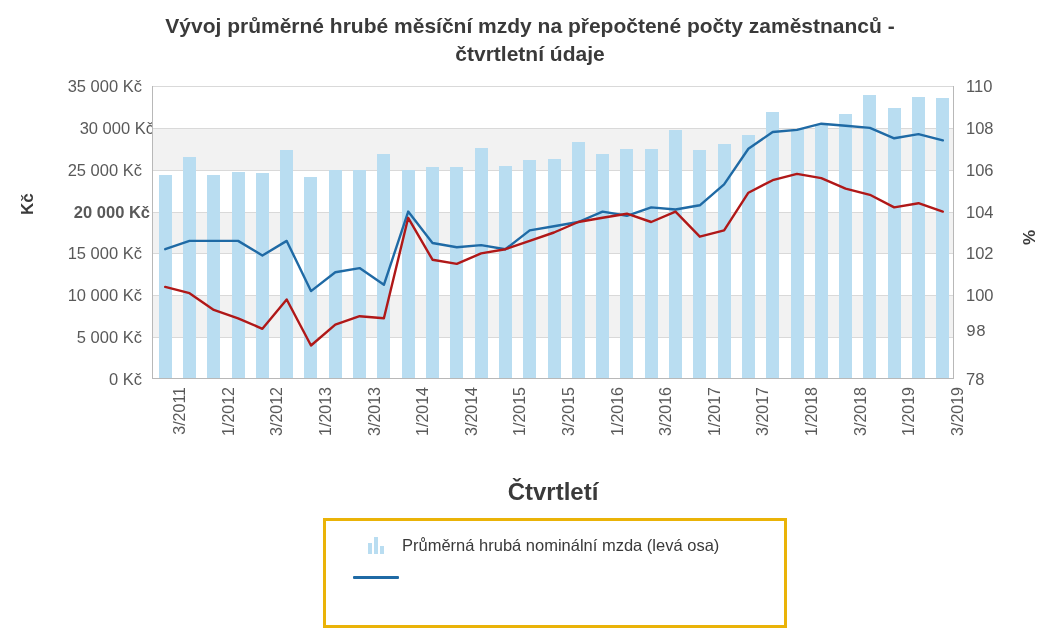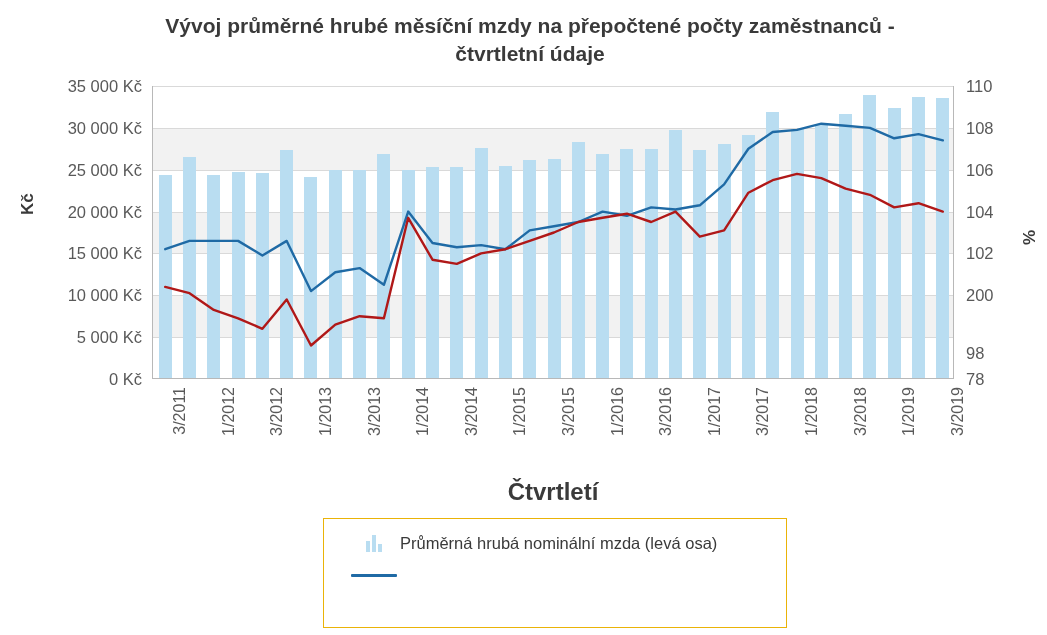--- a/index.html
+++ b/index.html
@@ -130,21 +130,21 @@
     font-size: 24px;
     font-weight: bold;
     color: #3a3a3a;
   }
   .legend {
     position: absolute;
     left: 323px;
     top: 518px;
     width: 464px;
     height: 110px;
-    border: 1px solid #eab308;
+    border: 3px solid #eab308;
     background: #ffffff;
     box-sizing: border-box;
     padding: 8px 0 0 0;
   }
   .legend-row {
     display: flex;
     align-items: center;
     height: 32px;
     padding-left: 24px;
   }
@@ -189,29 +189,29 @@
   <div class="chart-title">Vývoj průměrné hrubé měsíční mzdy na přepočtené počty zaměstnanců - čtvrtletní údaje</div>
 
   <div class="ylabel-left">Kč</div>
   <div class="ylabel-right">%</div>
 
   <div id="ticks-left">
       <div class="ytick-left" style="top: 379px; left: 0px; width: 142px;">0 Kč</div>
       <div class="ytick-left" style="top: 337.143px; left: 0px; width: 142px;">5 000 Kč</div>
       <div class="ytick-left" style="top: 295.286px; left: 0px; width: 142px;">10 000 Kč</div>
       <div class="ytick-left" style="top: 253.429px; left: 0px; width: 142px;">15 000 Kč</div>
-      <div class="ytick-left" style="top: 211.571px; left: 0px; width: 142px;">20 000 Kč</div>
+      <div class="ytick-left" style="top: 211.571px; left: 8px; width: 142px; font-weight: bold;">20 000 Kč</div>
       <div class="ytick-left" style="top: 169.714px; left: 0px; width: 142px;">25 000 Kč</div>
-      <div class="ytick-left" style="top: 127.857px; left: 0px; width: 142px;">30 000 Kč</div>
+      <div class="ytick-left" style="top: 127.857px; left: 0px; width: 142px; padding-left: 12px;">30 000 Kč</div>
       <div class="ytick-left" style="top: 86px; left: 0px; width: 142px;">35 000 Kč</div>
     </div>
   <div id="ticks-right">
       <div class="ytick-right" style="top: 379px; left: 966px;">78</div>
-      <div class="ytick-right" style="top: 353px; left: 966px;">98</div>
-      <div class="ytick-right" style="top: 295.286px; left: 966px;">200</div>
+      <div class="ytick-right" style="top: 331px; left: 966px; font-family: Liberation Mono, monospace;">98</div>
+      <div class="ytick-right" style="top: 295.286px; left: 966px;">100</div>
       <div class="ytick-right" style="top: 253.429px; left: 966px;">102</div>
       <div class="ytick-right" style="top: 211.571px; left: 966px;">104</div>
       <div class="ytick-right" style="top: 169.714px; left: 966px;">106</div>
       <div class="ytick-right" style="top: 127.857px; left: 966px;">108</div>
       <div class="ytick-right" style="top: 86px; left: 966px;">110</div>
     </div>
 
   <div class="plot" id="plot">
     <div id="bands">
         <div class="band" style="top: 209.286px; height: 41.8571px;"></div>

